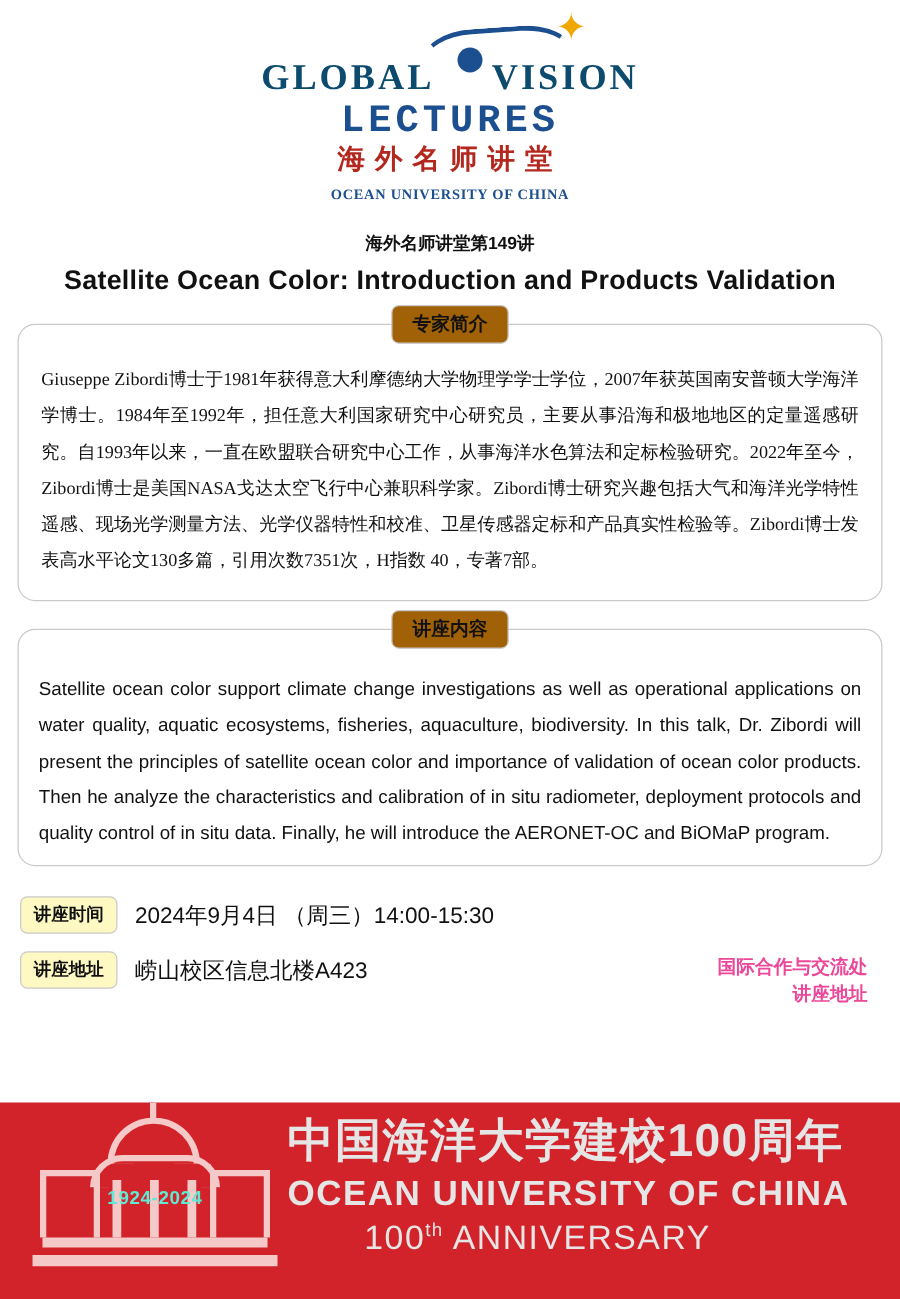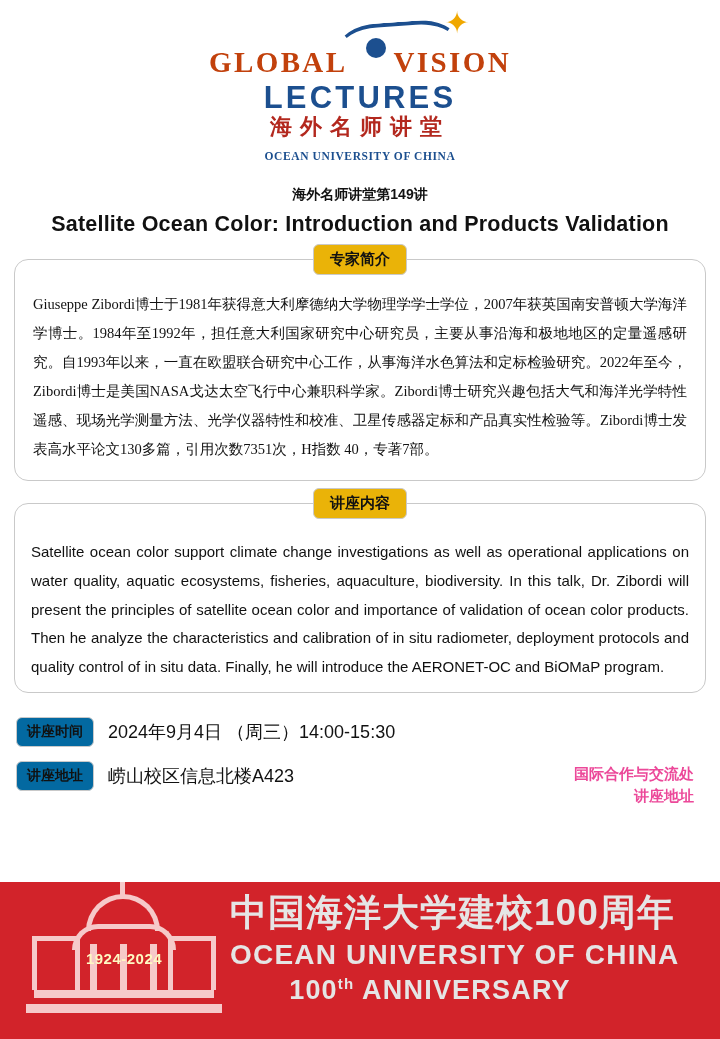--- a/index.html
+++ b/index.html
@@ -63,30 +63,30 @@
     background: #1c4f8f;
   }
   .logo-line1 {
     position: absolute;
     left: 0; top: 38px;
     width: 100%;
     text-align: center;
     font-family: "Liberation Serif", serif;
     font-size: 29px;
     letter-spacing: 2.4px;
-    color: #c2410c;
+    color: #0c4a6e;
     font-weight: 700;
   }
   .logo-line1 .gap { display: inline-block; width: 46px; }
   .logo-line2 {
     position: absolute;
     left: 0; top: 72px;
     width: 100%;
     text-align: center;
-    font-family: Liberation Sans, sans-serif;
+    font-family: Liberation Mono, monospace;
     font-size: 31px;
     letter-spacing: 3.2px;
     color: #1c4f8f;
     font-weight: 700;
   }
   .logo-cn {
     position: absolute;
     left: 0; top: 104px;
     width: 100%;
     text-align: center;
@@ -135,21 +135,21 @@
     background: #fff;
   }
   .card-bio { margin-top: 22px; padding: 30px 18px 16px 18px; }
   .card-abs { margin-top: 22px; padding: 34px 16px 10px 16px; }
 
   .section-tag {
     position: absolute;
     top: -16px;
     left: 50%;
     transform: translateX(-50%);
-    background: #eab308;
+    background: #a16207;
     border: 1px solid #c9c9c9;
     border-radius: 6px;
     padding: 5px 16px;
     font-size: 15px;
     font-weight: 700;
     color: #111;
     white-space: nowrap;
   }
 
   .bio-text {
@@ -172,21 +172,21 @@
     padding: 0 16px;
     position: relative;
   }
   .info-row {
     display: flex;
     align-items: center;
     margin-bottom: 14px;
   }
   .info-label {
     border: 1px solid #c9c9c9;
-    background: #0369a1;
+    background: #fef9c3;
     border-radius: 6px;
     padding: 5px 10px;
     font-size: 14px;
     font-weight: 700;
     color: #111;
     white-space: nowrap;
   }
   .info-value {
     margin-left: 14px;
     font-size: 18px;
@@ -257,21 +257,21 @@
     top: 44px;
     width: 48px; height: 54px;
     border: 5px solid #f6c9c9;
     border-bottom: none;
   }
   .emb-years {
     position: absolute;
     left: 52px; top: 58px;
     width: 96px;
     text-align: center;
-    color: #fef9c3;
+    color: #5eead4;
     font-size: 15px;
     font-weight: 700;
     letter-spacing: 0.5px;
   }
   .emb-arch {
     position: absolute;
     left: 48px; top: 32px;
     width: 104px; height: 26px;
     border: 5px solid #f6c9c9;
     border-bottom: none;
@@ -292,21 +292,21 @@
   }
   .f-en {
     font-size: 28px;
     font-weight: 700;
     letter-spacing: 1.2px;
     line-height: 1.25;
     margin-top: 2px;
   }
   .f-ann {
     font-size: 27px;
-    font-weight: 700;
+    font-weight: 400;
     letter-spacing: 1.2px;
     line-height: 1.2;
     margin-top: 2px;
     text-align: center;
     width: 400px;
   }
   .f-ann sup { font-size: 15px; }
 </style>
 </head>
 <body>

